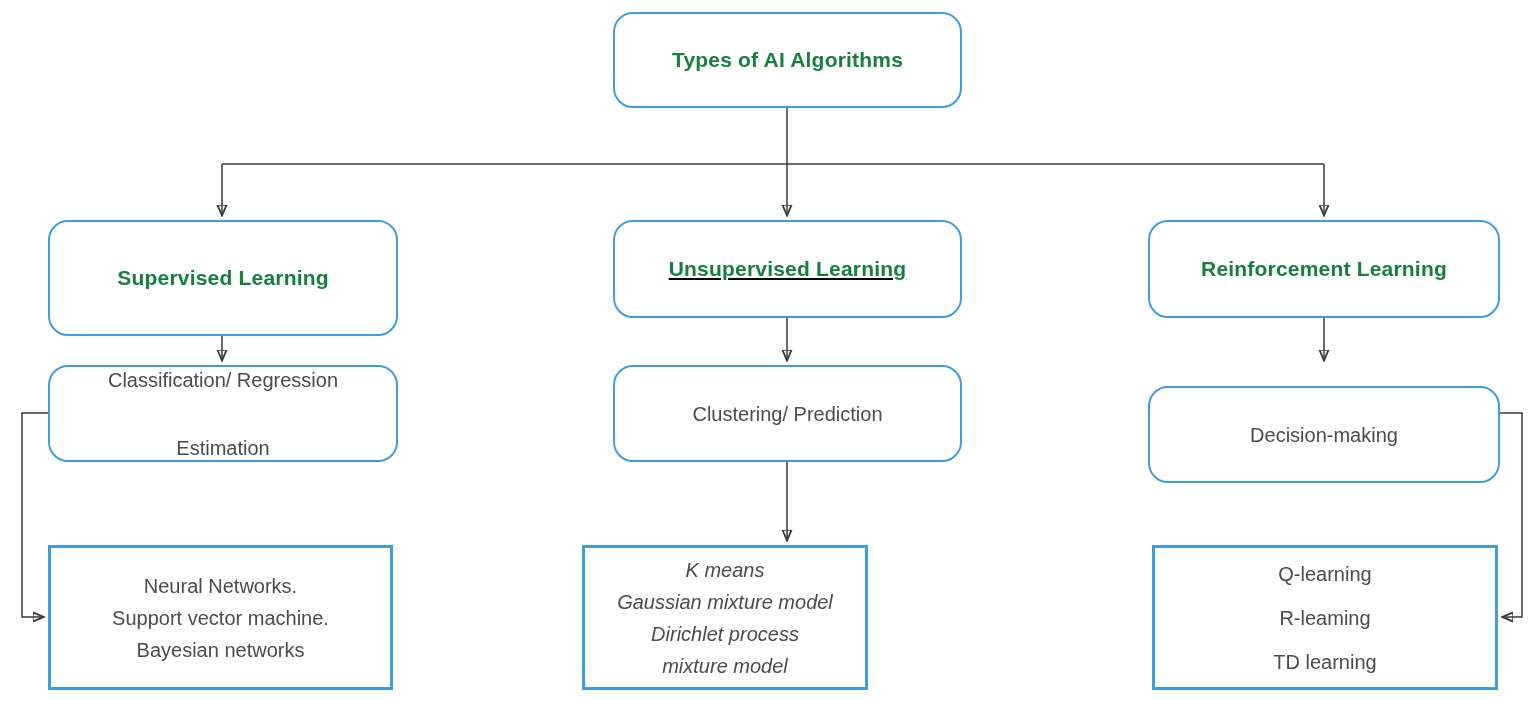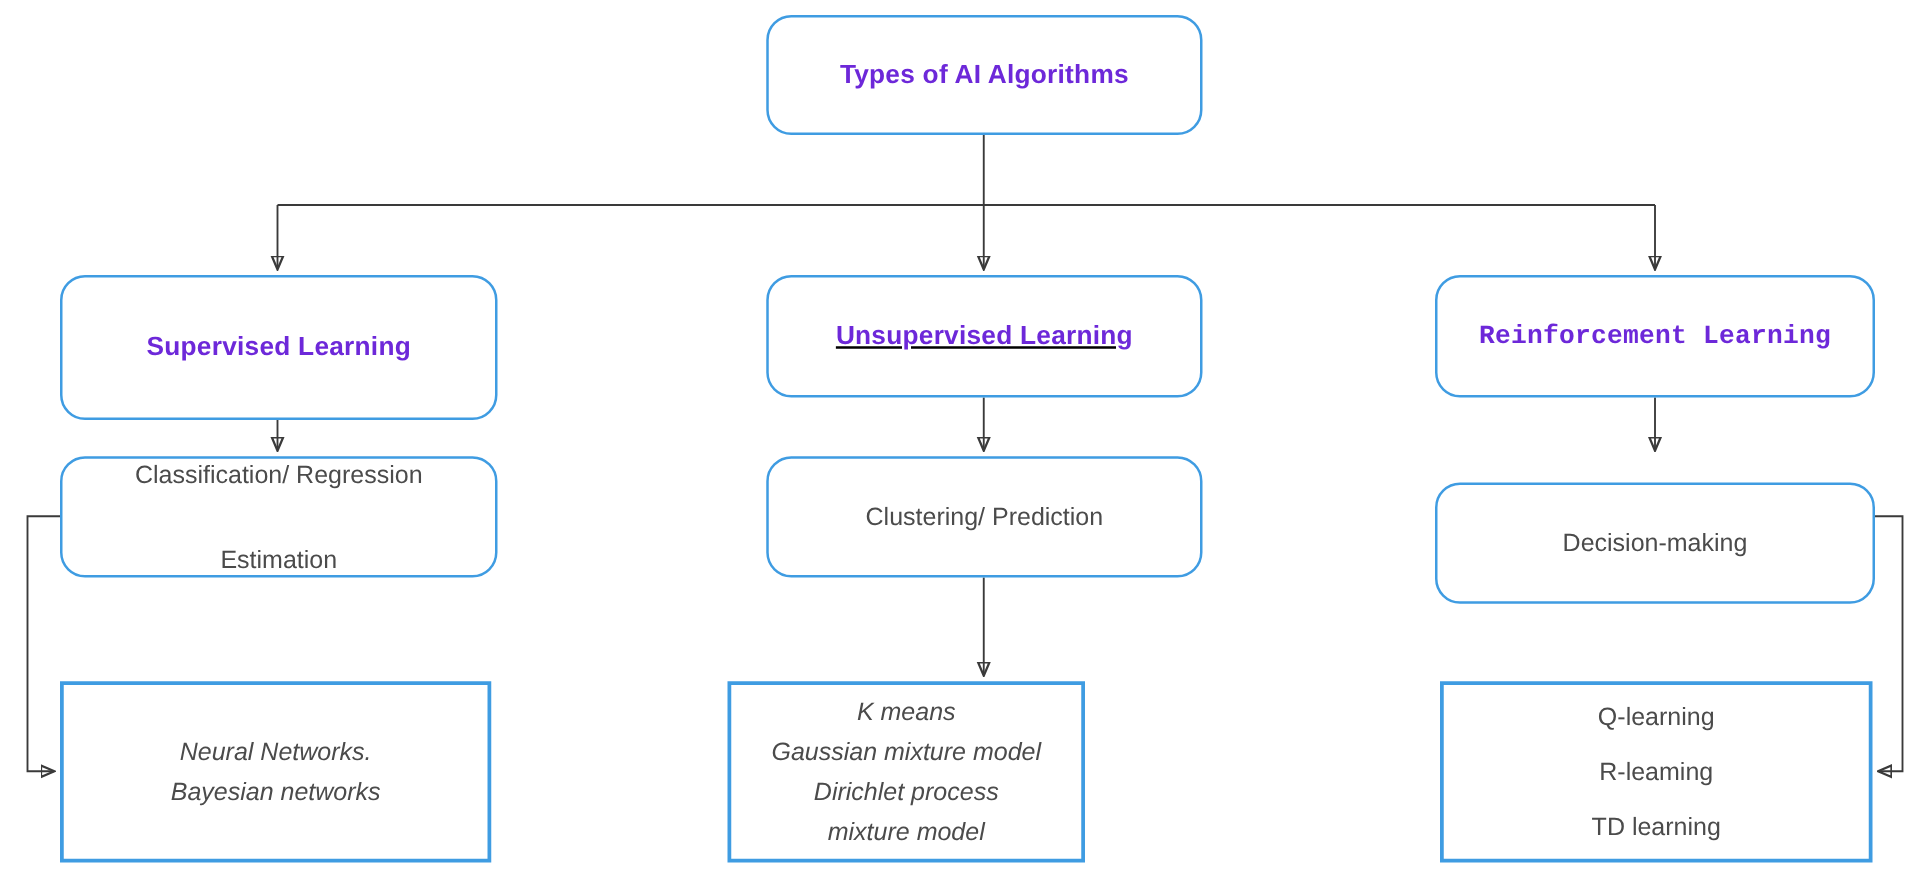--- a/index.html
+++ b/index.html
@@ -45,38 +45,38 @@
   .node.square {
     border-width: 3px;
     border-radius: 0;
   }
   .node .line {
     display: block;
   }
   .heading {
     font-size: 21px;
     font-weight: 700;
-    color: #6d28d9;
+    color: #15803d;
     letter-spacing: 0.2px;
   }
   .body-text {
     font-size: 20px;
     font-weight: 400;
     color: #4b4b4b;
     line-height: 32px;
   }
   
   #root        { left: 613px;  top: 12px;  width: 349px; height: 96px;  }
   #cat-sup     { left: 48px;   top: 220px; width: 350px; height: 116px;  }
   #cat-unsup   { left: 613px;  top: 220px; width: 349px; height: 98px; text-decoration: underline;  }
-  #cat-reinf   { left: 1148px; top: 220px; width: 352px; height: 98px; font-family: Liberation Mono, monospace;  }
+  #cat-reinf   { left: 1148px; top: 220px; width: 352px; height: 98px;  }
   #task-sup    { left: 48px;   top: 365px; width: 350px; height: 97px; gap: 36px;  }
   #task-unsup  { left: 613px;  top: 365px; width: 349px; height: 97px;  }
   #task-reinf  { left: 1148px; top: 365px; width: 352px; height: 97px; margin-top: 21px;  }
-  #alg-sup     { left: 48px;   top: 545px; width: 345px; height: 145px; font-style: italic; }
+  #alg-sup     { left: 48px;   top: 545px; width: 345px; height: 145px; }
   #alg-unsup   { left: 582px;  top: 545px; width: 286px; height: 145px; font-style: italic; }
   #alg-reinf   { left: 1152px; top: 545px; width: 346px; height: 145px; gap: 12px; }
 </style>
 </head>
 <body>
 
 <div class="canvas">
 
   <svg class="connectors" viewBox="0 0 1539 708" xmlns="http://www.w3.org/2000/svg">
     <defs>
@@ -116,20 +116,21 @@
   </div>
   <div class="node rounded body-text" id="task-unsup">
     <span class="line">Clustering/ Prediction</span>
   </div>
   <div class="node rounded body-text" id="task-reinf">
     <span class="line">Decision-making</span>
   </div>
 
   <div class="node square body-text" id="alg-sup">
     <span class="line">Neural Networks.</span>
+    <span class="line">Support vector machine.</span>
     <span class="line">Bayesian networks</span>
   </div>
   <div class="node square body-text" id="alg-unsup">
     <span class="line">K means</span>
     <span class="line">Gaussian mixture model</span>
     <span class="line">Dirichlet process</span>
     <span class="line">mixture model</span>
   </div>
   <div class="node square body-text" id="alg-reinf">
     <span class="line">Q-learning</span>

